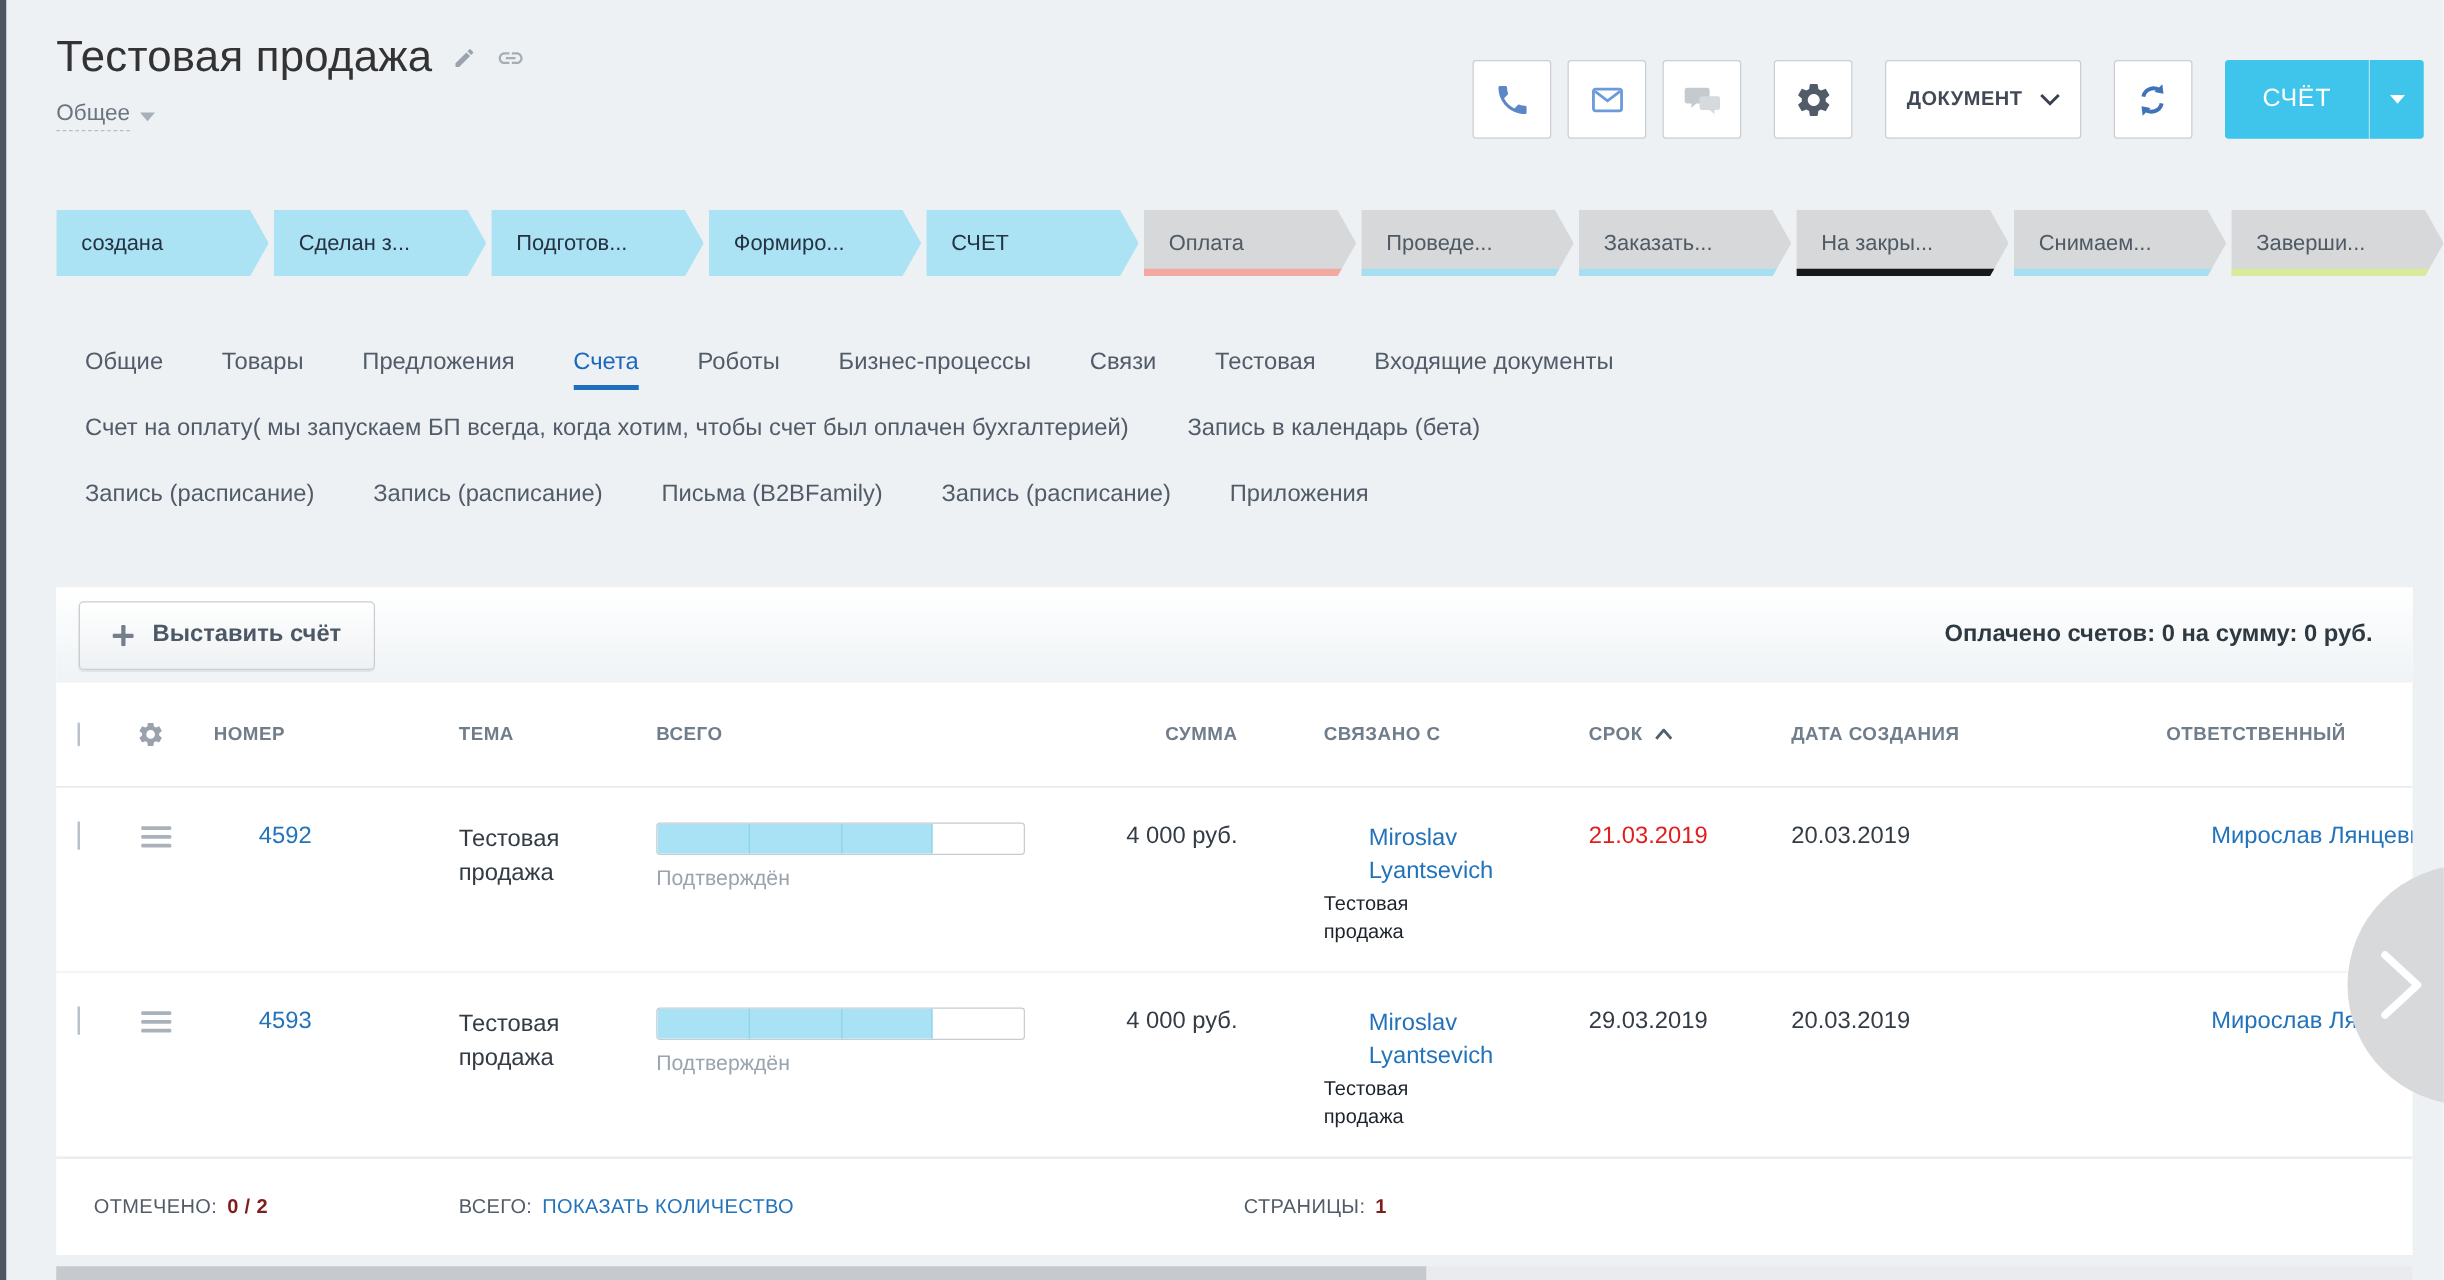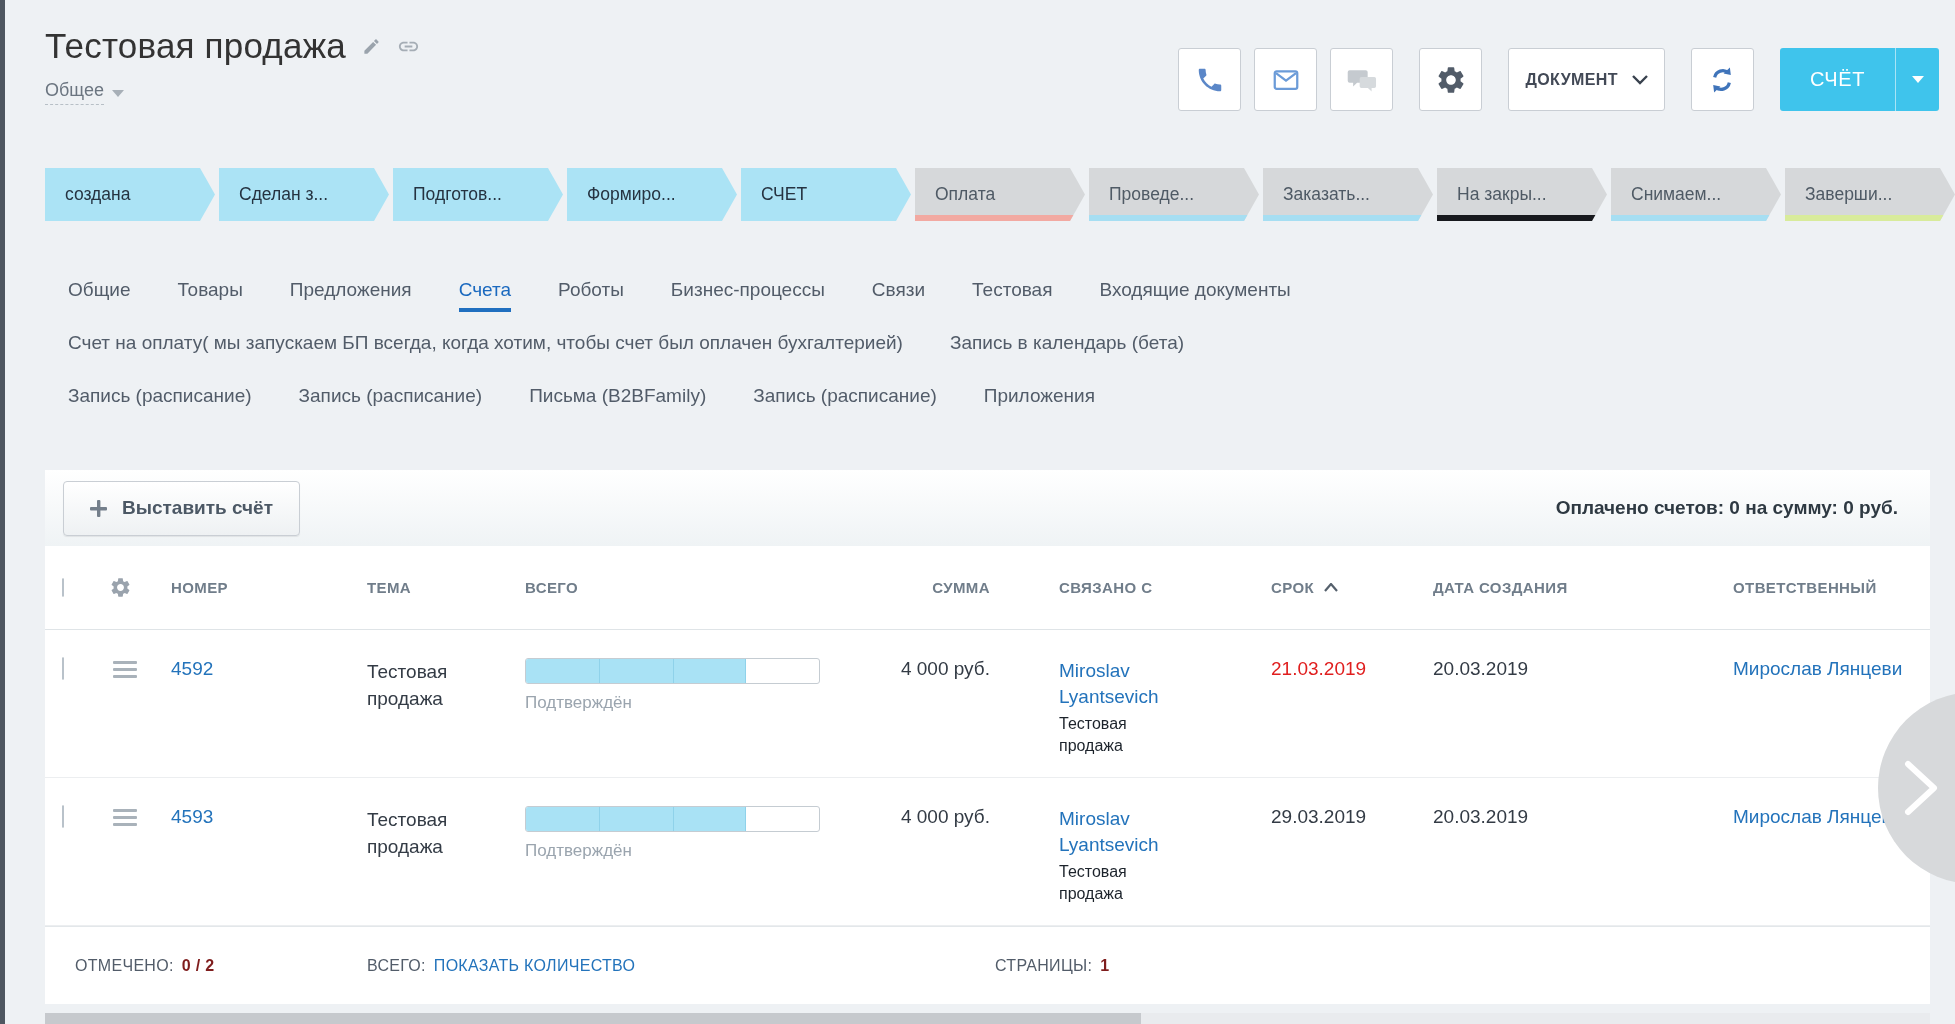--- a/index.html
+++ b/index.html
@@ -63,21 +63,21 @@
   .th { font-size:15px; color:#707d8a; letter-spacing:.4px; padding-left:14px; white-space:nowrap; display:flex; align-items:center; gap:10px; }
   .th-amount { justify-content:flex-end; padding-right:55px; }
 
   .checkbox { width:21px; height:21px; border:1px solid #b9c2ca; border-radius:5px; background:#fff; margin-left:17px; cursor:pointer; }
   .gear-head { margin-left:8px; cursor:pointer; display:flex; }
 
   .t-row { border-bottom:1px solid #eceef0; padding:28px 0 18px; min-height:148px; align-items:start; font-size:19px; }
   .cell { padding-left:14px; }
   .burger { width:24px; margin-left:12px; margin-top:3px; cursor:pointer; }
   .burger i { display:block; height:3px; background:#a9b2ba; border-radius:1px; margin-bottom:4px; }
-  .link { color:#2373bb; text-decoration:none; cursor:pointer; }
+  .link { color:#2373bb; text-decoration:none; cursor:pointer;margin-left:36px; }
   .subject { max-width:112px; line-height:27px; }
   .bar { width:295px; height:26px; border:1px solid #c5ccd2; border-radius:3px; background:#fff; position:relative; overflow:hidden; }
   .bar-fill { height:100%; background:#a9e2f5; border-right:1px solid #8fd2ea; }
   .bar .seg { position:absolute; top:0; bottom:0; width:1px; background:#8fd2ea; }
   .seg-1 { left:25%; } .seg-2 { left:50%; }
   .status-label { margin-top:9px; color:#9aa4ae; font-size:17px; }
   .amount { text-align:right; padding-right:55px; }
   .linked-person { display:block; max-width:118px; line-height:26px; }
   .linked-deal { font-size:16px; color:#1c232b; line-height:22px; max-width:96px; margin-top:3px; }
   .due[data-overdue="true"] { color:#e01e1e; }

